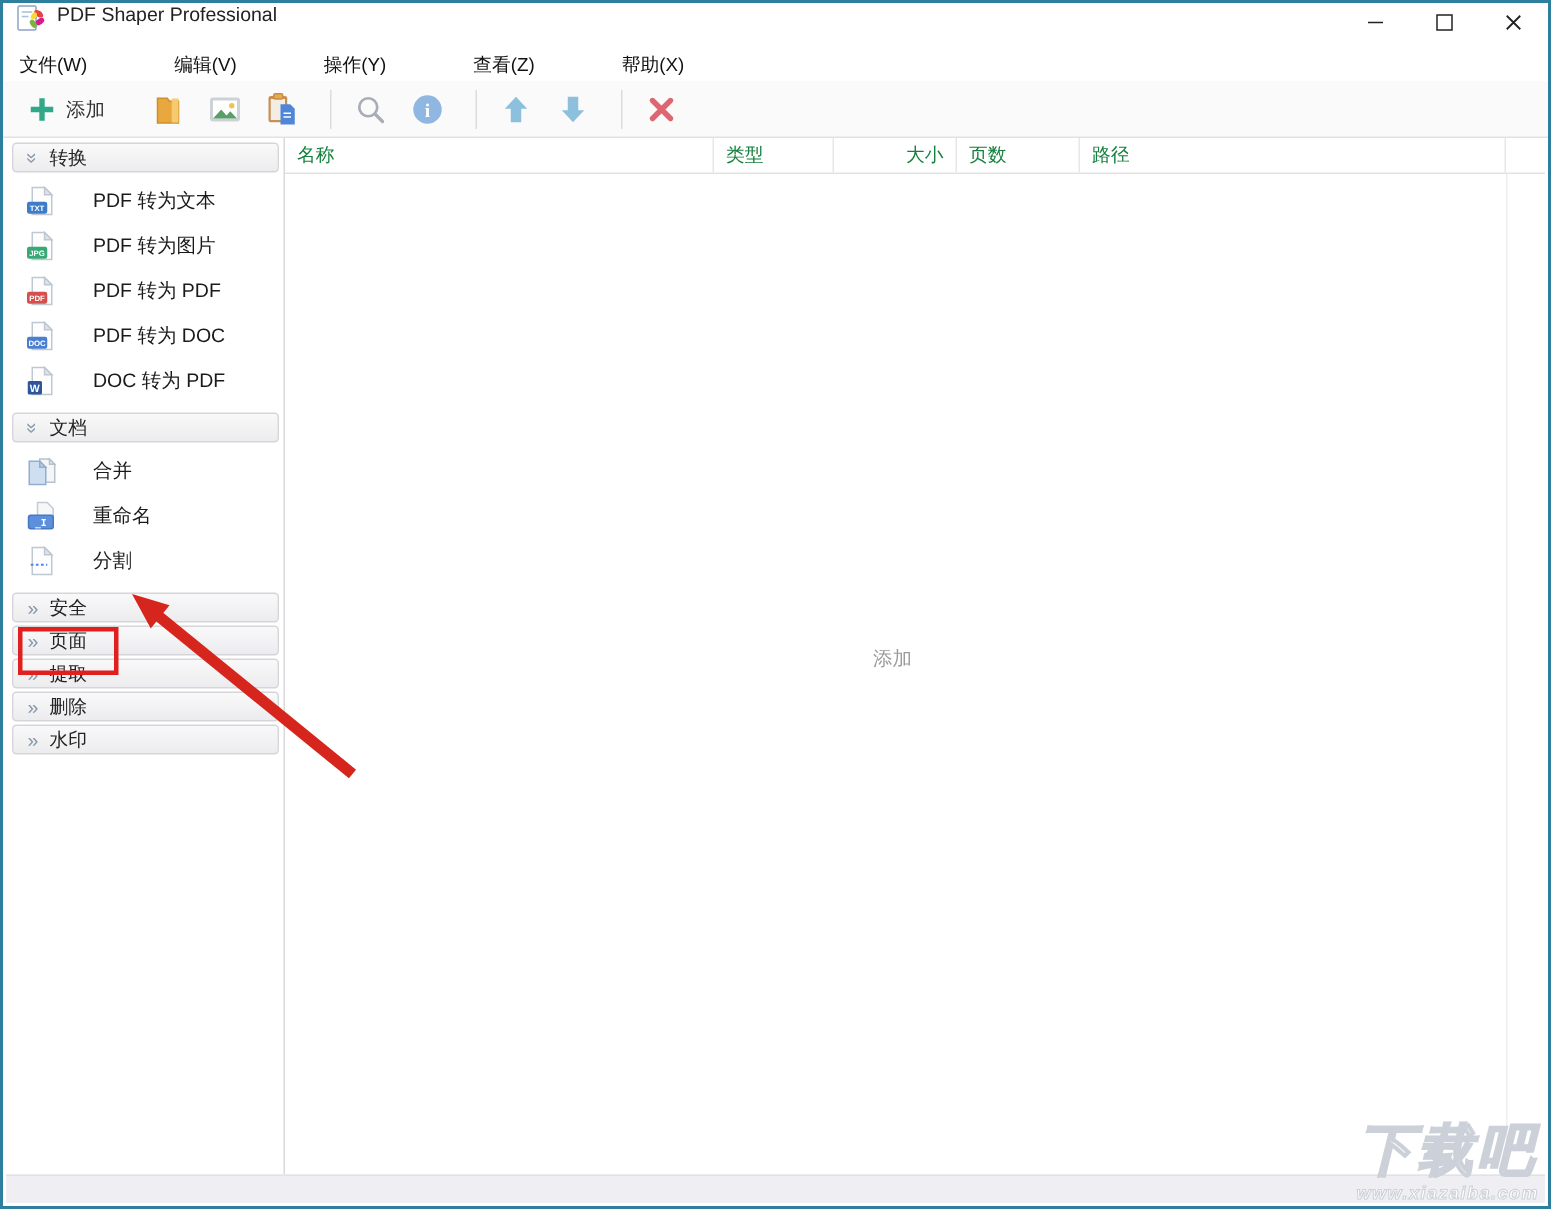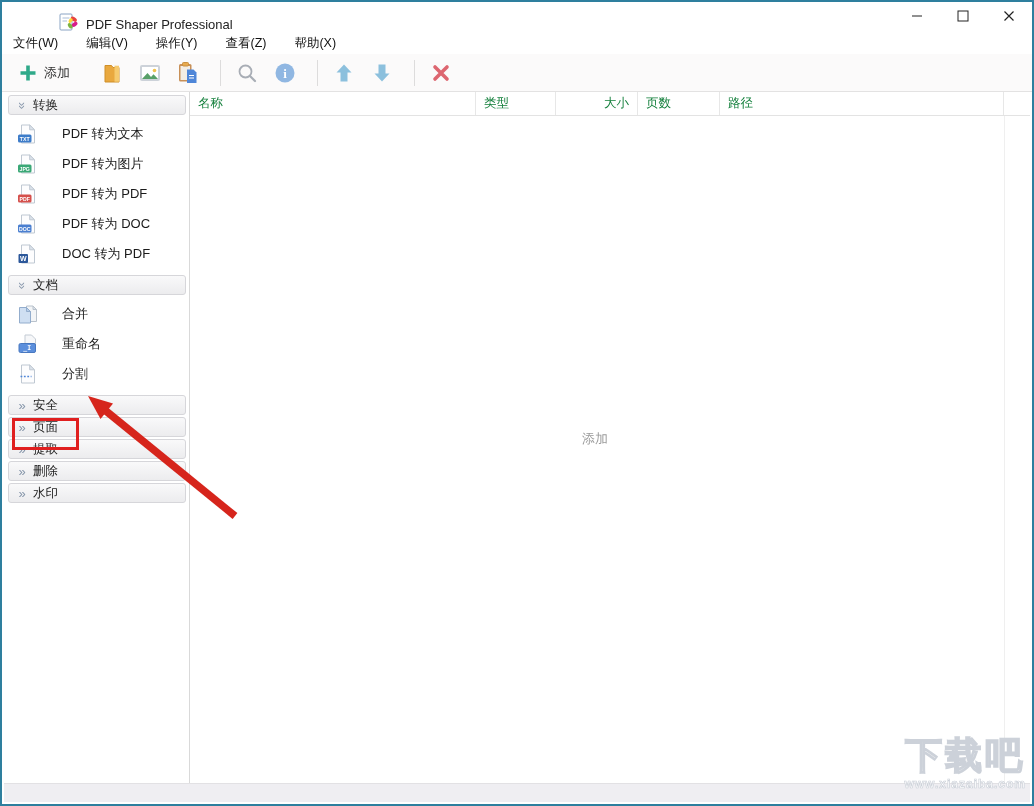--- a/index.html
+++ b/index.html
@@ -2,27 +2,27 @@
 <html><head>
 <meta charset="utf-8">
 <style>
   * { margin:0; padding:0; box-sizing:border-box; }
   html,body { width:1034px; height:806px; background:#e8e8e8; font-family:"Liberation Sans","DejaVu Sans",sans-serif; }
   .window {
     position:relative; width:1034px; height:806px; background:#fff;
     border:2px solid #2e7f9e; overflow:hidden;
   }
   
-  .title-bar { height:30px; display:flex; align-items:flex-end; background:#fff;padding-left:48px; }
+  .title-bar { height:30px; display:flex; align-items:flex-start; background:#fff; }
   .app-logo { width:20px; height:20px; margin-left:9px; display:flex; }
   .title-text { font-size:13px; color:#222; margin-left:7px; flex:1; }
   .win-controls { display:flex; height:30px; }
   .win-btn { width:46px; height:30px; display:flex; align-items:center; justify-content:center; }
   
-  .menu-bar { height:22px; display:flex; align-items:center; padding-left:3px; background:#fff; }
+  .menu-bar { height:22px; display:flex; align-items:center; padding-left:3px; background:#fff;gap:30px; }
   .menu-item { font-size:12.5px; color:#111; padding:2px 8px; margin-right:12px; }
   
   .toolbar { height:38px; display:flex; align-items:center; background:#fbfafa; border-bottom:1px solid #e3e2e2; padding-left:12px; }
   .tb-btn { display:flex; align-items:center; border:none; background:transparent; padding:3px 4px; margin-right:6px; }
   .tb-btn .icon { display:flex; }
   .tb-label { font-size:13px; color:#333; margin-left:6px; }
   .tb-gap { width:16px; }
   .tb-sep { width:1px; height:26px; background:#dddcdc; margin:0 10px; }
   
   .content { position:absolute; top:90px; left:2px; right:2px; bottom:21px; display:flex; }
@@ -45,21 +45,21 @@
   .th { display:flex; align-items:center; padding:0 8px; font-size:12.5px; color:#15803d; border-right:1px solid #e7e7e7; }
   .th.right { justify-content:flex-end; }
   .grid-vline { position:absolute; top:24px; bottom:0; left:814px; width:1px; background:#efefef; }
   .empty-hint { position:absolute; top:338px; left:0; right:30px; text-align:center; font-size:13px; color:#9b9b9b; }
   
   .status-bar { position:absolute; left:2px; right:2px; bottom:2px; height:19px; background:#efeef2; border-top:1px solid #e2e1e4; }
   
   .annot-layer { position:absolute; left:0; top:0; width:1034px; height:806px; pointer-events:none; z-index:30; }
   .highlight-box { position:absolute; left:10px; top:416px; width:67px; height:32px; border:3px solid #e01f1f; z-index:31; pointer-events:none; }
   
-  .wm { position:absolute; right:6px; bottom:13px; text-align:center; z-index:40; pointer-events:none; }
+  .wm { position:absolute; right:6px; bottom:2px; text-align:center; z-index:40; pointer-events:none;font-style:italic; }
   .wm-title { font-size:37px; font-weight:bold; letter-spacing:3px; line-height:1.05; color:#fff; -webkit-text-stroke:1.5px #ccd1d9; }
   .wm-sub { font-size:12px; font-weight:bold; letter-spacing:1px; margin-top:1px; color:#fff; -webkit-text-stroke:0.7px #ccd1d9; }
 </style>
 </head>
 <body>
 
 <div class="window">
 
   <div class="title-bar">
     <span class="app-logo">

